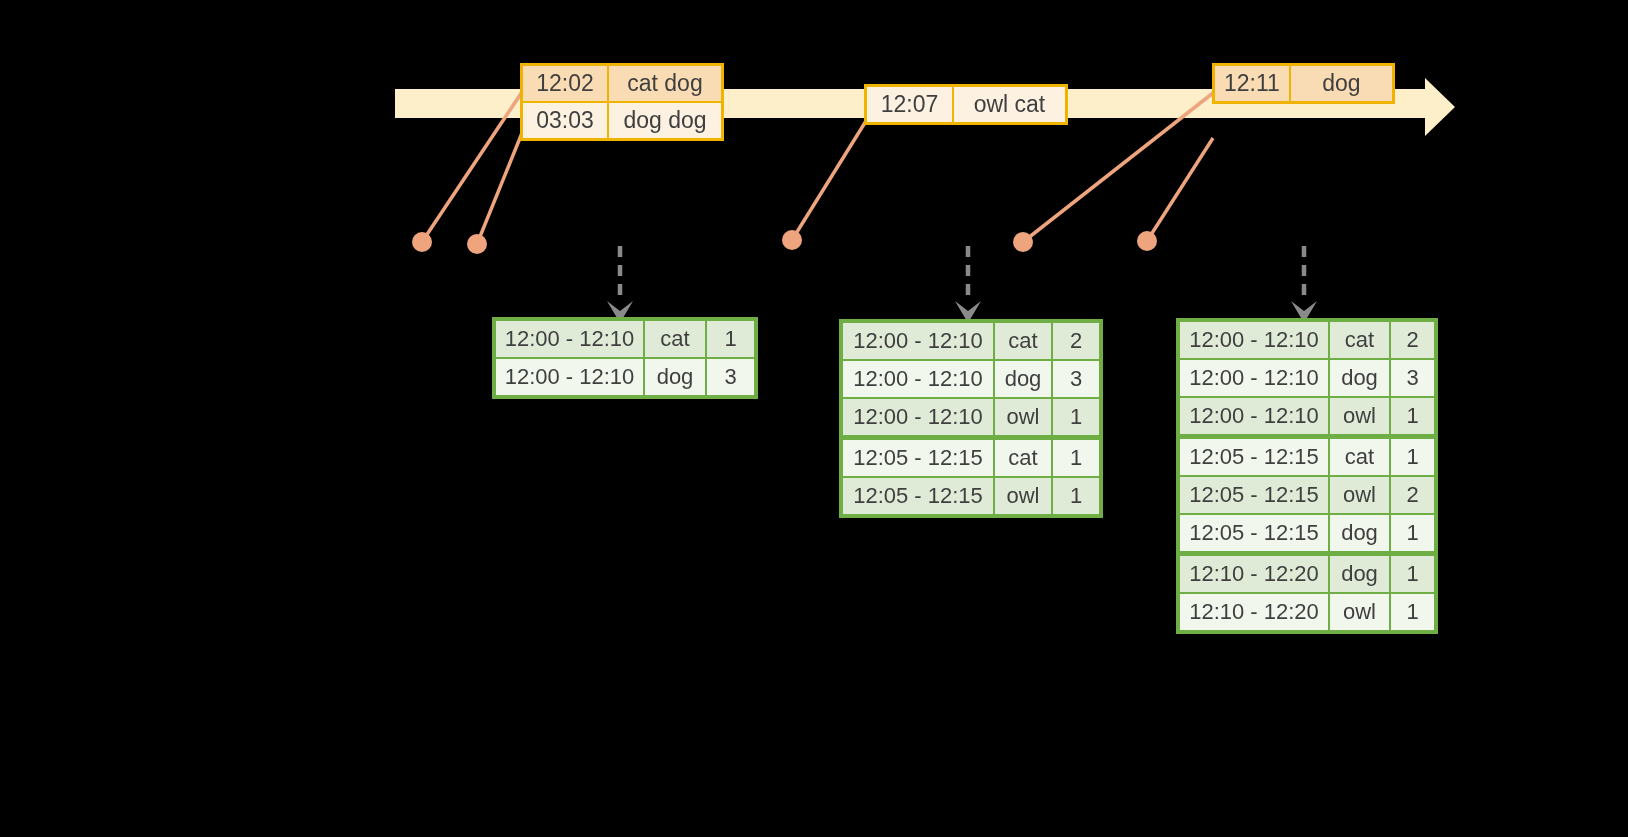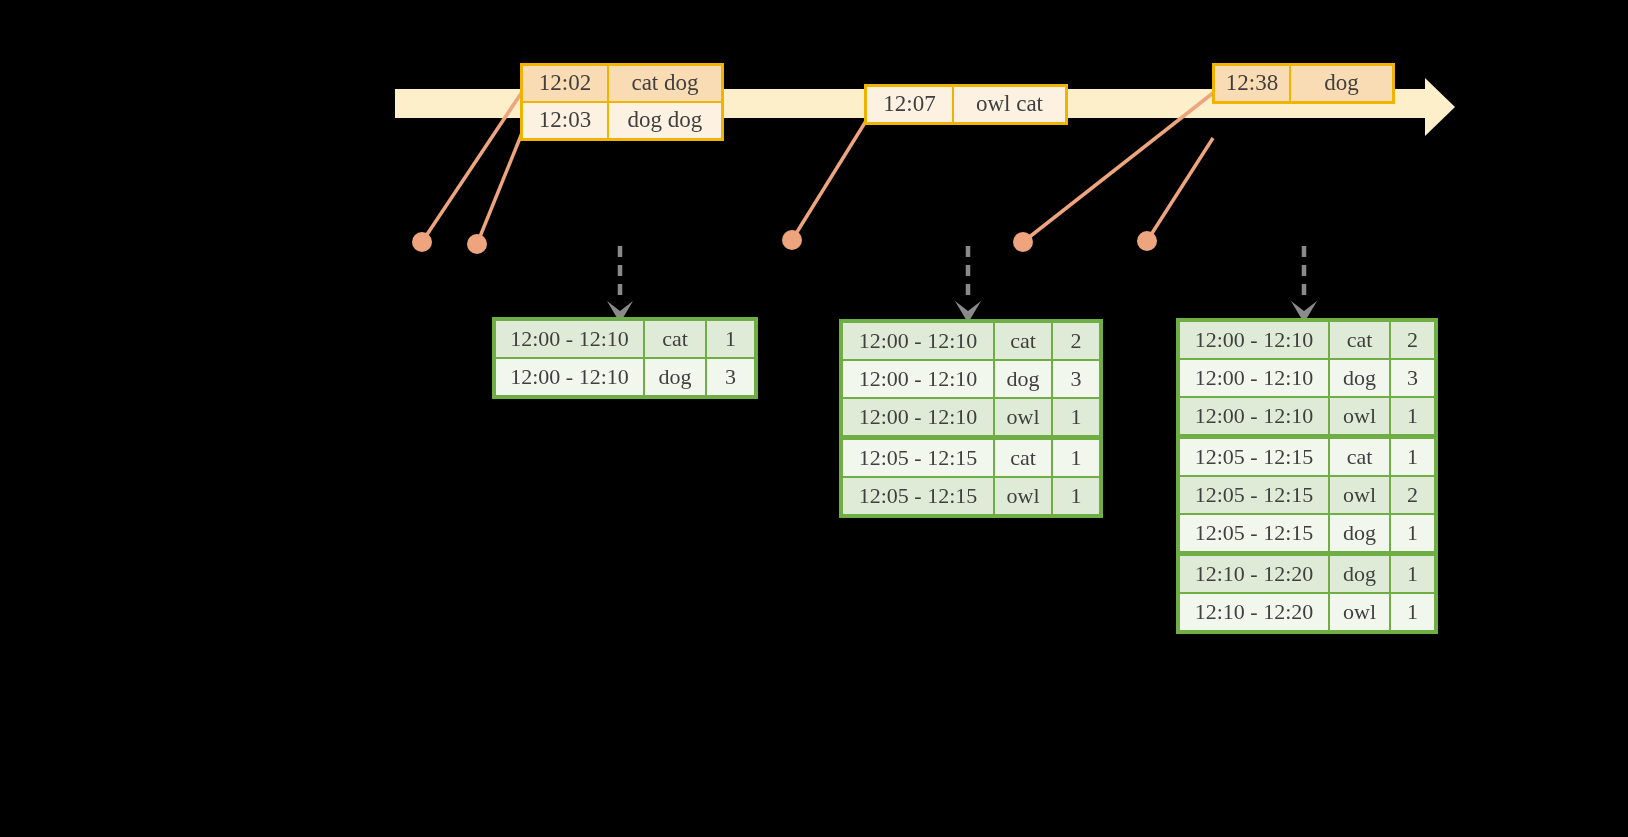--- a/index.html
+++ b/index.html
@@ -15,21 +15,21 @@
     --result-row-light: #F2F7EE;
     --text: #3F3F3F;
   }
   html, body { margin: 0; padding: 0; background: var(--background); }
   #stage {
     position: relative;
     width: 1628px;
     height: 730px;
     background: var(--background);
     overflow: hidden;
-    font-family: Liberation Serif, serif;
+    font-family: Liberation Sans, sans-serif;
     color: var(--text);
   }
   #overlay { position: absolute; left: 0; top: 0; z-index: 0; }
 
   
   .timeline-shape { fill: var(--timeline-fill); }
   .connector { stroke: var(--connector); stroke-width: 3.5; fill: none; }
   .dot { fill: var(--connector); }
   .trigger-shaft { stroke: var(--trigger-arrow); stroke-width: 4.5; stroke-dasharray: 11 8; fill: none; }
   .trigger-head { fill: var(--trigger-arrow); }
@@ -105,21 +105,21 @@
         <col class="c-time">
         <col class="c-words">
       </colgroup>
     <tbody>
 
     <tr>
           <td>12:02</td>
           <td>cat dog</td>
         </tr>
         <tr>
-          <td>12:03</td>
+          <td>03:03</td>
           <td>dog dog</td>
         </tr>
       </tbody>
   </table>
 
   <table class="et et-2 light-first">
     <colgroup>
         <col class="c-time">
         <col class="c-words">
       </colgroup>
@@ -133,21 +133,21 @@
   </table>
 
   <table class="et et-3">
     <colgroup>
         <col class="c-time">
         <col class="c-words">
       </colgroup>
     <tbody>
 
     <tr>
-          <td>12:38</td>
+          <td>12:11</td>
           <td>dog</td>
         </tr>
       </tbody>
   </table>
 
   <table class="rt rt-1">
     <colgroup>
         <col class="c-window">
         <col class="c-word">
         <col class="c-count">

